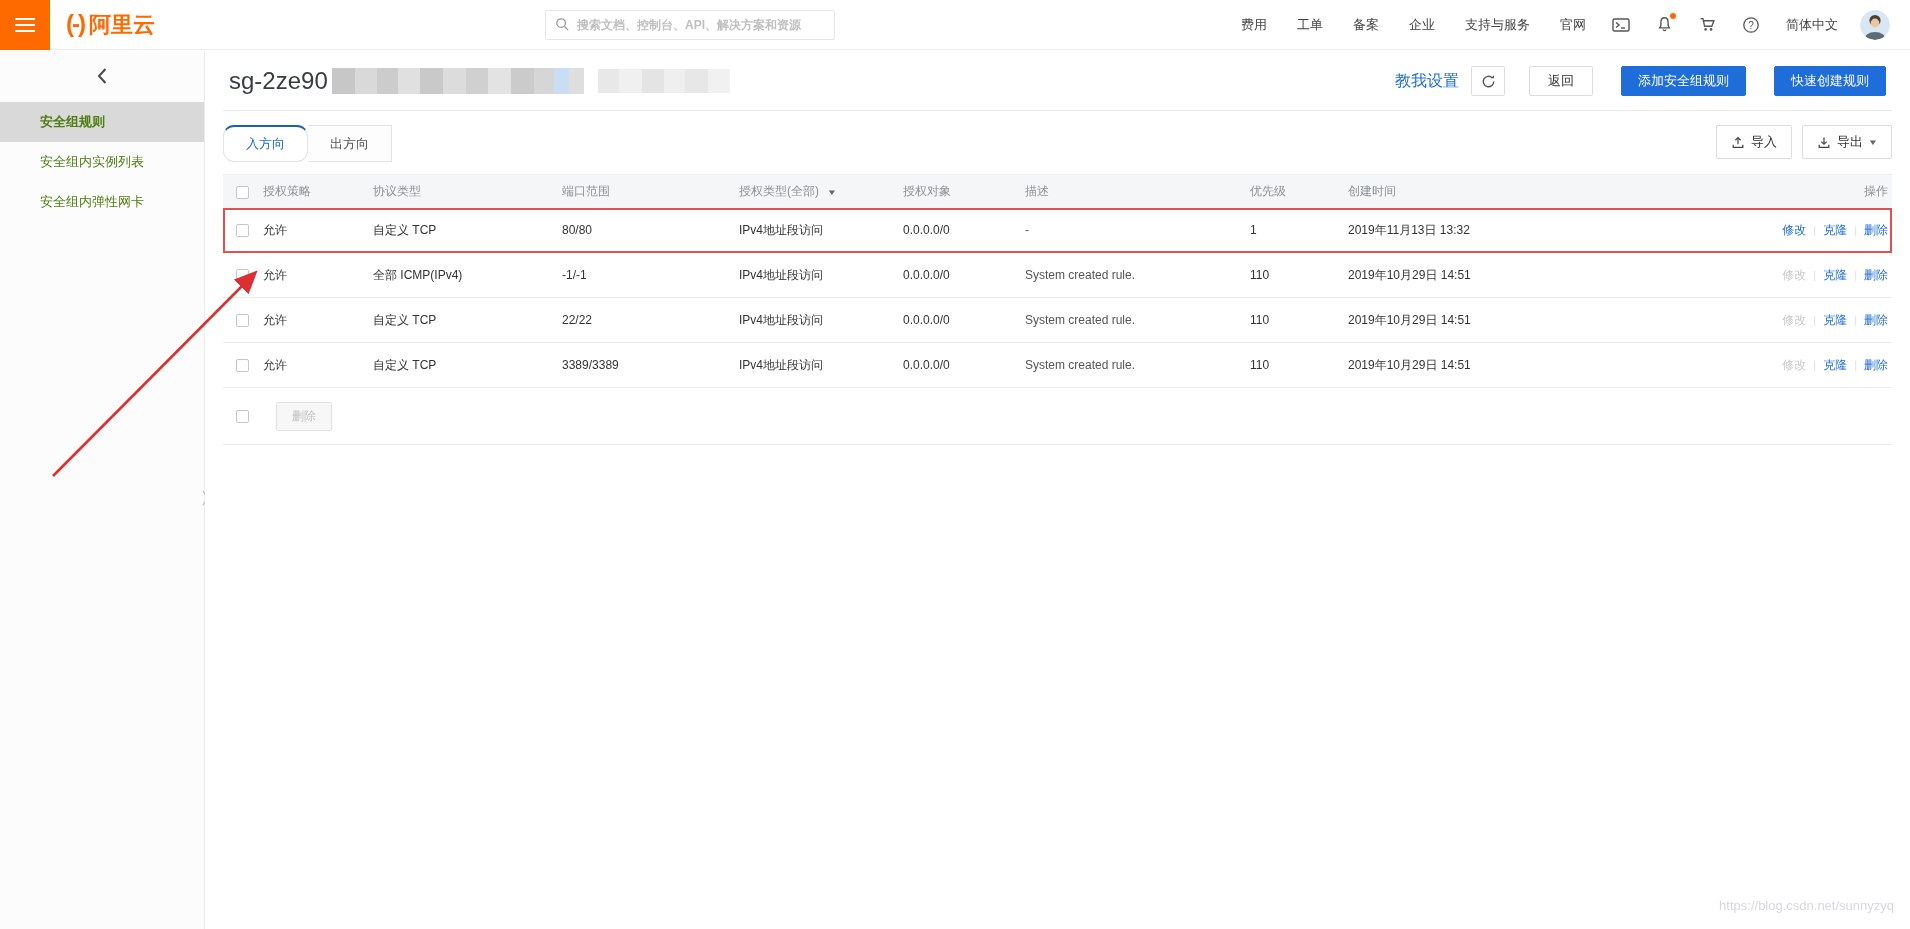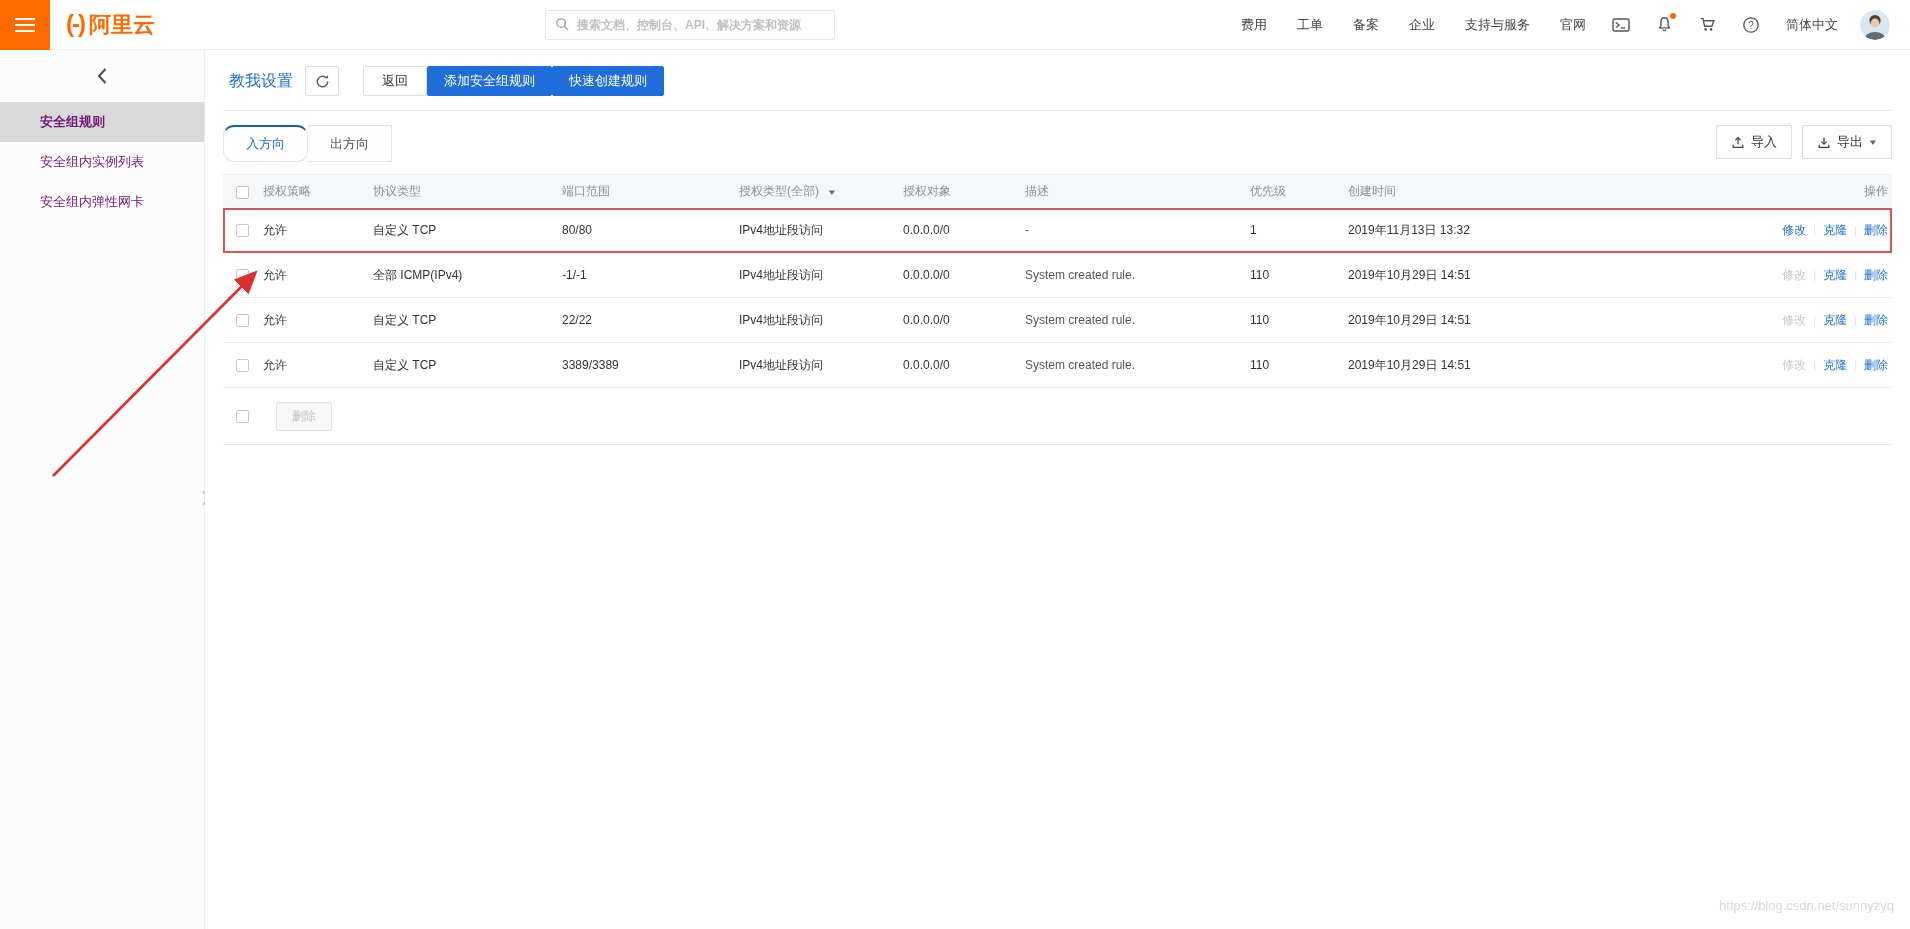--- a/index.html
+++ b/index.html
@@ -26,21 +26,21 @@
   .topmenu-item { font-size:13px; color:#444; margin-left:30px; cursor:pointer; white-space:nowrap; }
   .top-icon { margin-left:26px; position:relative; cursor:pointer; display:flex; align-items:center; }
   .bell-dot { position:absolute; top:-3px; right:-3px; width:6px; height:6px; border-radius:50%; background:#ff6a00; }
   .locale { font-size:13px; color:#444; margin-left:26px; cursor:pointer; white-space:nowrap; }
   .avatar { width:30px; height:30px; border-radius:50%; overflow:hidden; margin-left:22px; margin-right:6px; cursor:pointer; flex:none; }
 
   
   .layout { display:flex; height:879px; }
   .sidebar { width:205px; flex:none; background:#fcfcfc; border-right:1px solid #ececec; position:relative; }
   .side-collapse { height:52px; display:flex; align-items:center; justify-content:center; cursor:pointer; }
-  .side-item { height:40px; line-height:40px; padding-left:40px; font-size:13px; color:#701a75; cursor:pointer; white-space:nowrap; }
+  .side-item { height:40px; line-height:40px; padding-left:40px; font-size:13px; color:#4d7c0f; cursor:pointer; white-space:nowrap; }
   .side-item.active { background:#d9d9d9; font-weight:bold; }
   .side-handle { position:absolute; right:-7px; top:430px; cursor:pointer; }
 
   .main { flex:1; position:relative; background:#fff; }
 
   
   .page-head { margin:0 18px; padding:16px 6px 14px; border-bottom:1px solid #e6e9ed;
     display:flex; align-items:center; justify-content:space-between; }
   .title-wrap { display:flex; align-items:center; }
   .page-title { font-size:24px; color:#373d41; font-weight:400; }
@@ -50,21 +50,21 @@
       #cbcbcb 71% 80%,#d6d6d6 80% 88%,#c9def5 88% 94%,#dedede 94% 100%); }
   .mosaic-light { height:24px; width:132px; margin-left:14px; background:
     linear-gradient(90deg,#e8e8e8 0 16%,#f0f0f0 16% 33%,#e4e4e4 33% 50%,#efefef 50% 66%,#e7e7e7 66% 83%,#f1f1f1 83% 100%); }
   .head-actions { display:flex; align-items:center; }
   .link-blue { color:#1e6dd8; font-size:16px; cursor:pointer; text-decoration:none; white-space:nowrap; }
   .btn { height:30px; border:1px solid #dcdcdc; background:#fff; border-radius:2px;
     font-size:13px; color:#333; display:inline-flex; align-items:center; justify-content:center;
     cursor:pointer; white-space:nowrap; }
   .btn-icon { width:34px; margin-left:12px; }
   .btn-plain { padding:0 18px; margin-left:24px; }
-  .btn-primary { background:#1e6dd8; border-color:#1e6dd8; color:#fff; padding:0 16px; margin-left:0; }
+  .btn-primary { background:#1e6dd8; border-color:#1e6dd8; color:#fff; padding:0 16px; margin-left:28px; }
 
   
   .tabbar { margin:14px 18px 0; display:flex; align-items:flex-end; justify-content:space-between; }
   .tabs { display:flex; }
   .tab { height:37px; padding:0 22px; display:flex; align-items:center; font-size:13px;
     color:#555; background:#fdfdfd; border:1px solid #e3e3e3; cursor:pointer; }
   .tab.active { background:#fff; color:#1e6dd8; border-top:2px solid #1b5fae; border-right:1px solid #e3e3e3;border-radius:11px; }
   .tab + .tab { border-left:none; }
   .tools { display:flex; align-items:center; padding-bottom:3px; }
   .tool-btn { padding:16px 14px; margin-left:10px; }
@@ -182,20 +182,25 @@
       <div class="side-handle">
         <svg width="10" height="36" viewBox="0 0 10 36">
           <polyline points="2,11 7,18 2,25" fill="none" stroke="#c8c8c8" stroke-width="1.6"></polyline>
         </svg>
       </div>
     </aside>
 
     <main class="main">
 
       <div class="page-head">
+        <div class="title-wrap">
+          <h1 class="page-title">sg-2ze90</h1>
+          <span class="mosaic"></span>
+          <span class="mosaic-light"></span>
+        </div>
         <div class="head-actions">
           <a class="link-blue">教我设置</a>
           <button class="btn btn-icon">
             <svg width="15" height="15" viewBox="0 0 16 16">
               <path d="M13.6 8 a5.6 5.6 0 1 1 -1.7 -4" fill="none" stroke="#555" stroke-width="1.5"></path>
               <path d="M13.9 1.2 v3.4 h-3.4 z" fill="#555"></path>
             </svg>
           </button>
           <button class="btn btn-plain">返回</button>
           <button class="btn btn-primary">添加安全组规则</button>

